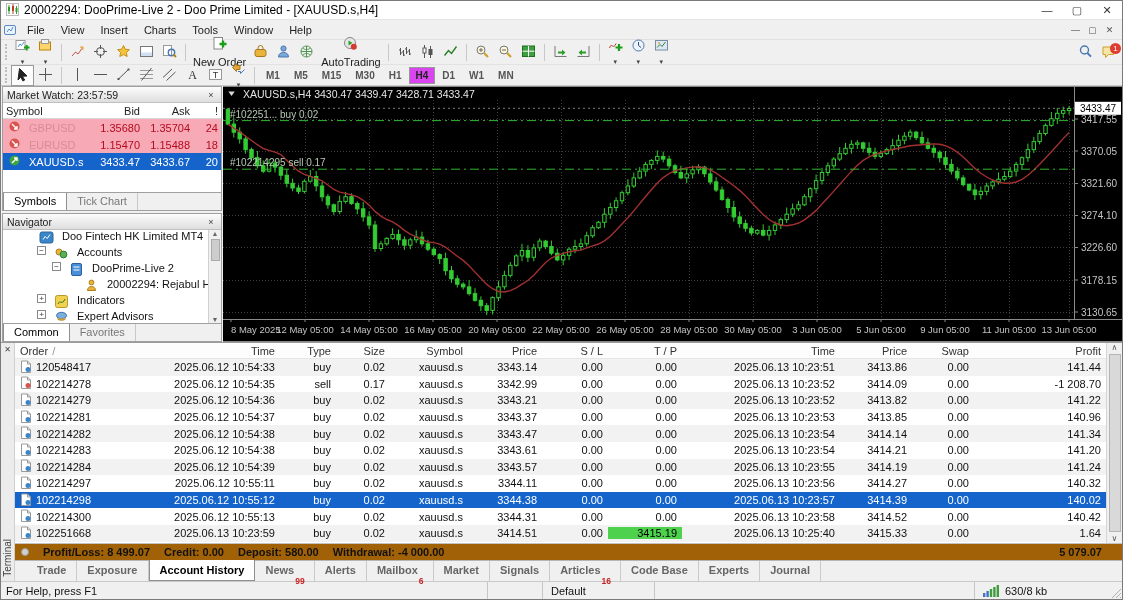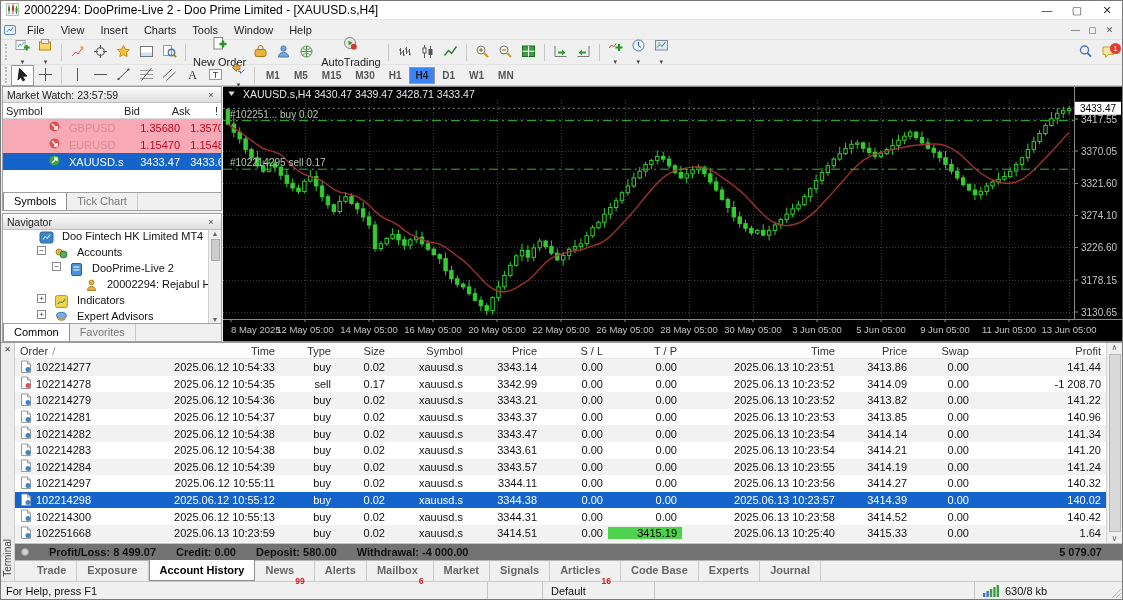--- a/index.html
+++ b/index.html
@@ -21,32 +21,32 @@
   #toolbar1{height:25px;border-bottom:1px solid #e2e2e2;}
   #toolbar2{height:21px;border-bottom:1px solid #c9c9c9;}
   .tb-grip{width:4px;height:16px;margin:0 2px;border-left:2px dotted #bdbdbd;}
   .tb-sep{width:1px;height:17px;background:#c8c8c8;margin:0 4px;}
   .tb-btn{height:21px;min-width:23px;border:1px solid transparent;background:transparent;display:flex;align-items:center;justify-content:center;padding:0 2px;position:relative;gap:3px;font-family:inherit;font-size:11px;color:#222;flex-direction:column;}
   .tb-btn.pressed{background:#fdfdfd;border-color:#9a9a9a;}
   .tb-btn .dd{font-size:7px;color:#444;}
   .tb-btn .nbadge{position:absolute;top:0px;right:-2px;background:#e03c31;color:#fff;border-radius:50%;width:11px;height:11px;font-size:8px;line-height:11px;text-align:center;}
   .tb-spacer{flex:1;}
   .tf{min-width:25px;height:17px;font-size:10px;font-weight:bold;color:#555;border:1px solid transparent;background:transparent;font-family:inherit;}
-  .tf.active{background:#3b82f6;border-color:#999;color:#222;}
+  .tf.active{background:#d946ef;border-color:#999;color:#222;}
   
   .main{height:256px;display:flex;background:#f0f0f0;}
   .leftcol{width:222px;display:flex;flex-direction:column;padding:0 1px;}
   .panel{border:1px solid #a0a0a0;background:#fff;display:flex;flex-direction:column;overflow:hidden;}
   .panel-head{height:16px;background:linear-gradient(#fcfcfc,#dedede);border-bottom:1px solid #c0c0c0;display:flex;align-items:center;padding:0 4px;font-size:10.5px;color:#222;flex:0 0 auto;}
   .panel-head .px{margin-left:auto;color:#444;font-size:9px;width:12px;text-align:center;}
   .mw-panel{height:125px;}
   .mw-head,.mw-row{display:grid;grid-template-columns:88px 52px 50px 1fr;height:16px;align-items:center;font-size:11px;}
   .mw-head{border-bottom:1px solid #d8d8d8;color:#222;height:16px;}
   .mw-head span,.mw-row span{padding:0 3px;white-space:nowrap;overflow:hidden;}
-  .mw-row{height:17px;padding-left:40px;}
+  .mw-row{height:17px;}
   .mw-row.alert{background:#f7aab5;}
   .mw-row.alert .sym{color:#d78c98;}
   .mw-row.alert .num{color:#b30b20;}
   .mw-row.selected{background:#1464cc;color:#fff;}
   .ralign{text-align:right;}
   .mw-fill{flex:1;background:#fff;}
   .ptabs{display:flex;border-top:1px solid #a0a0a0;background:#f0f0f0;height:18px;align-items:stretch;flex:0 0 auto;}
   .ptab{padding:2px 10px 0 10px;color:#777;border-right:1px solid #c8c8c8;}
   .ptab.active{background:#fff;border:1px solid #8f8f8f;border-bottom:none;border-top:none;color:#000;}
   .navigator{flex:1;margin-top:2px;}
@@ -70,21 +70,21 @@
   .t-table{flex:1;position:relative;padding-right:16px;overflow:hidden;}
   .t-row{display:grid;grid-template-columns:97px 168px 56px 54px 78px 74px 66px 74px 158px 72px 62px minmax(0,1fr);height:16.6px;align-items:center;font-size:11px;}
   .t-head{height:16px;color:#333;background:#fdfdfd;border-bottom:1px solid #e6e6e6;}
   .t-row .c0{display:flex;align-items:center;gap:4px;padding-left:5px;}
   .t-row .num{text-align:right;padding-right:5px;white-space:nowrap;}
   .t-row.zeb{background:#f2f2f2;}
   .t-row.sel{background:#1464cc;color:#fff;}
   .tp-green{background:#4ed24e;color:#000;}
   .t-scroll{position:absolute;right:0;top:0;bottom:0;width:16px;background:#f0f0f0;border-left:1px solid #d5d5d5;display:flex;flex-direction:column;align-items:center;font-size:8px;color:#555;}
   .t-scroll .thumb{width:12px;flex:1;margin:2px 0;background:#d9d9d9;border:1px solid #b5b5b5;}
-  .t-summary{height:17px;background:#737373;border-top:1px solid #c2c2c2;display:flex;align-items:center;gap:20px;padding:0 20px 0 6px;font-weight:bold;}
+  .t-summary{height:17px;background:#a16207;border-top:1px solid #c2c2c2;display:flex;align-items:center;gap:14px;padding:0 20px 0 6px;font-weight:bold;}
   .t-summary .dotic{width:8px;height:8px;border-radius:50%;background:#cfcfcf;border:1px solid #9a9a9a;flex:0 0 auto;}
   .t-summary .spacer{flex:1;}
   .t-tabs{height:21px;background:#f0f0f0;border-top:1px solid #b5b5b5;display:flex;align-items:stretch;padding-left:12px;font-weight:bold;}
   .t-tab{padding:3px 10px 0 10px;color:#666;border-right:1px solid #cacaca;white-space:nowrap;}
   .t-tab.active{background:#fff;border:1px solid #8f8f8f;border-top:none;color:#000;margin-top:-1px;padding-top:4px;}
   .t-tab .bdg{color:#cc2222;font-size:8.5px;position:relative;top:10px;left:1px;}
   
   .statusbar{height:18px;background:#f0f0f0;border-top:1px solid #cacaca;display:flex;align-items:center;font-size:11px;}
   .sb-help{flex:0 0 486px;padding-left:5px;}
   .sb-cell{height:100%;border-left:1px solid #c6c6c6;display:flex;align-items:center;padding:0 8px;}
@@ -901,21 +901,21 @@
             <span class="num">Swap</span>
             <span class="num">Profit</span>
           </div>
         <div class="t-row zeb">
             <span class="c0">
               <span><svg width="12" height="13" viewBox="0 0 12 13" fill="none" stroke-width="1">
                   <path d="M1.5 1h6l3 3v8.5h-9z" fill="#fff" stroke="#999"></path>
                   <path d="M7.5 1v3h3" fill="none" stroke="#999"></path>
                   <circle cx="8" cy="9.5" r="2.5" fill="#3a86c8"></circle>
                 </svg></span>
-              <span>102214277</span>
+              <span>120548417</span>
             </span>
             <span class="num">2025.06.12 10:54:33</span>
             <span class="num">buy</span>
             <span class="num">0.02</span>
             <span class="num">xauusd.s</span>
             <span class="num">3343.14</span>
             <span class="num">0.00</span>
             <span class="num">0.00</span>
             <span class="num">2025.06.13 10:23:51</span>
             <span class="num">3413.86</span>

